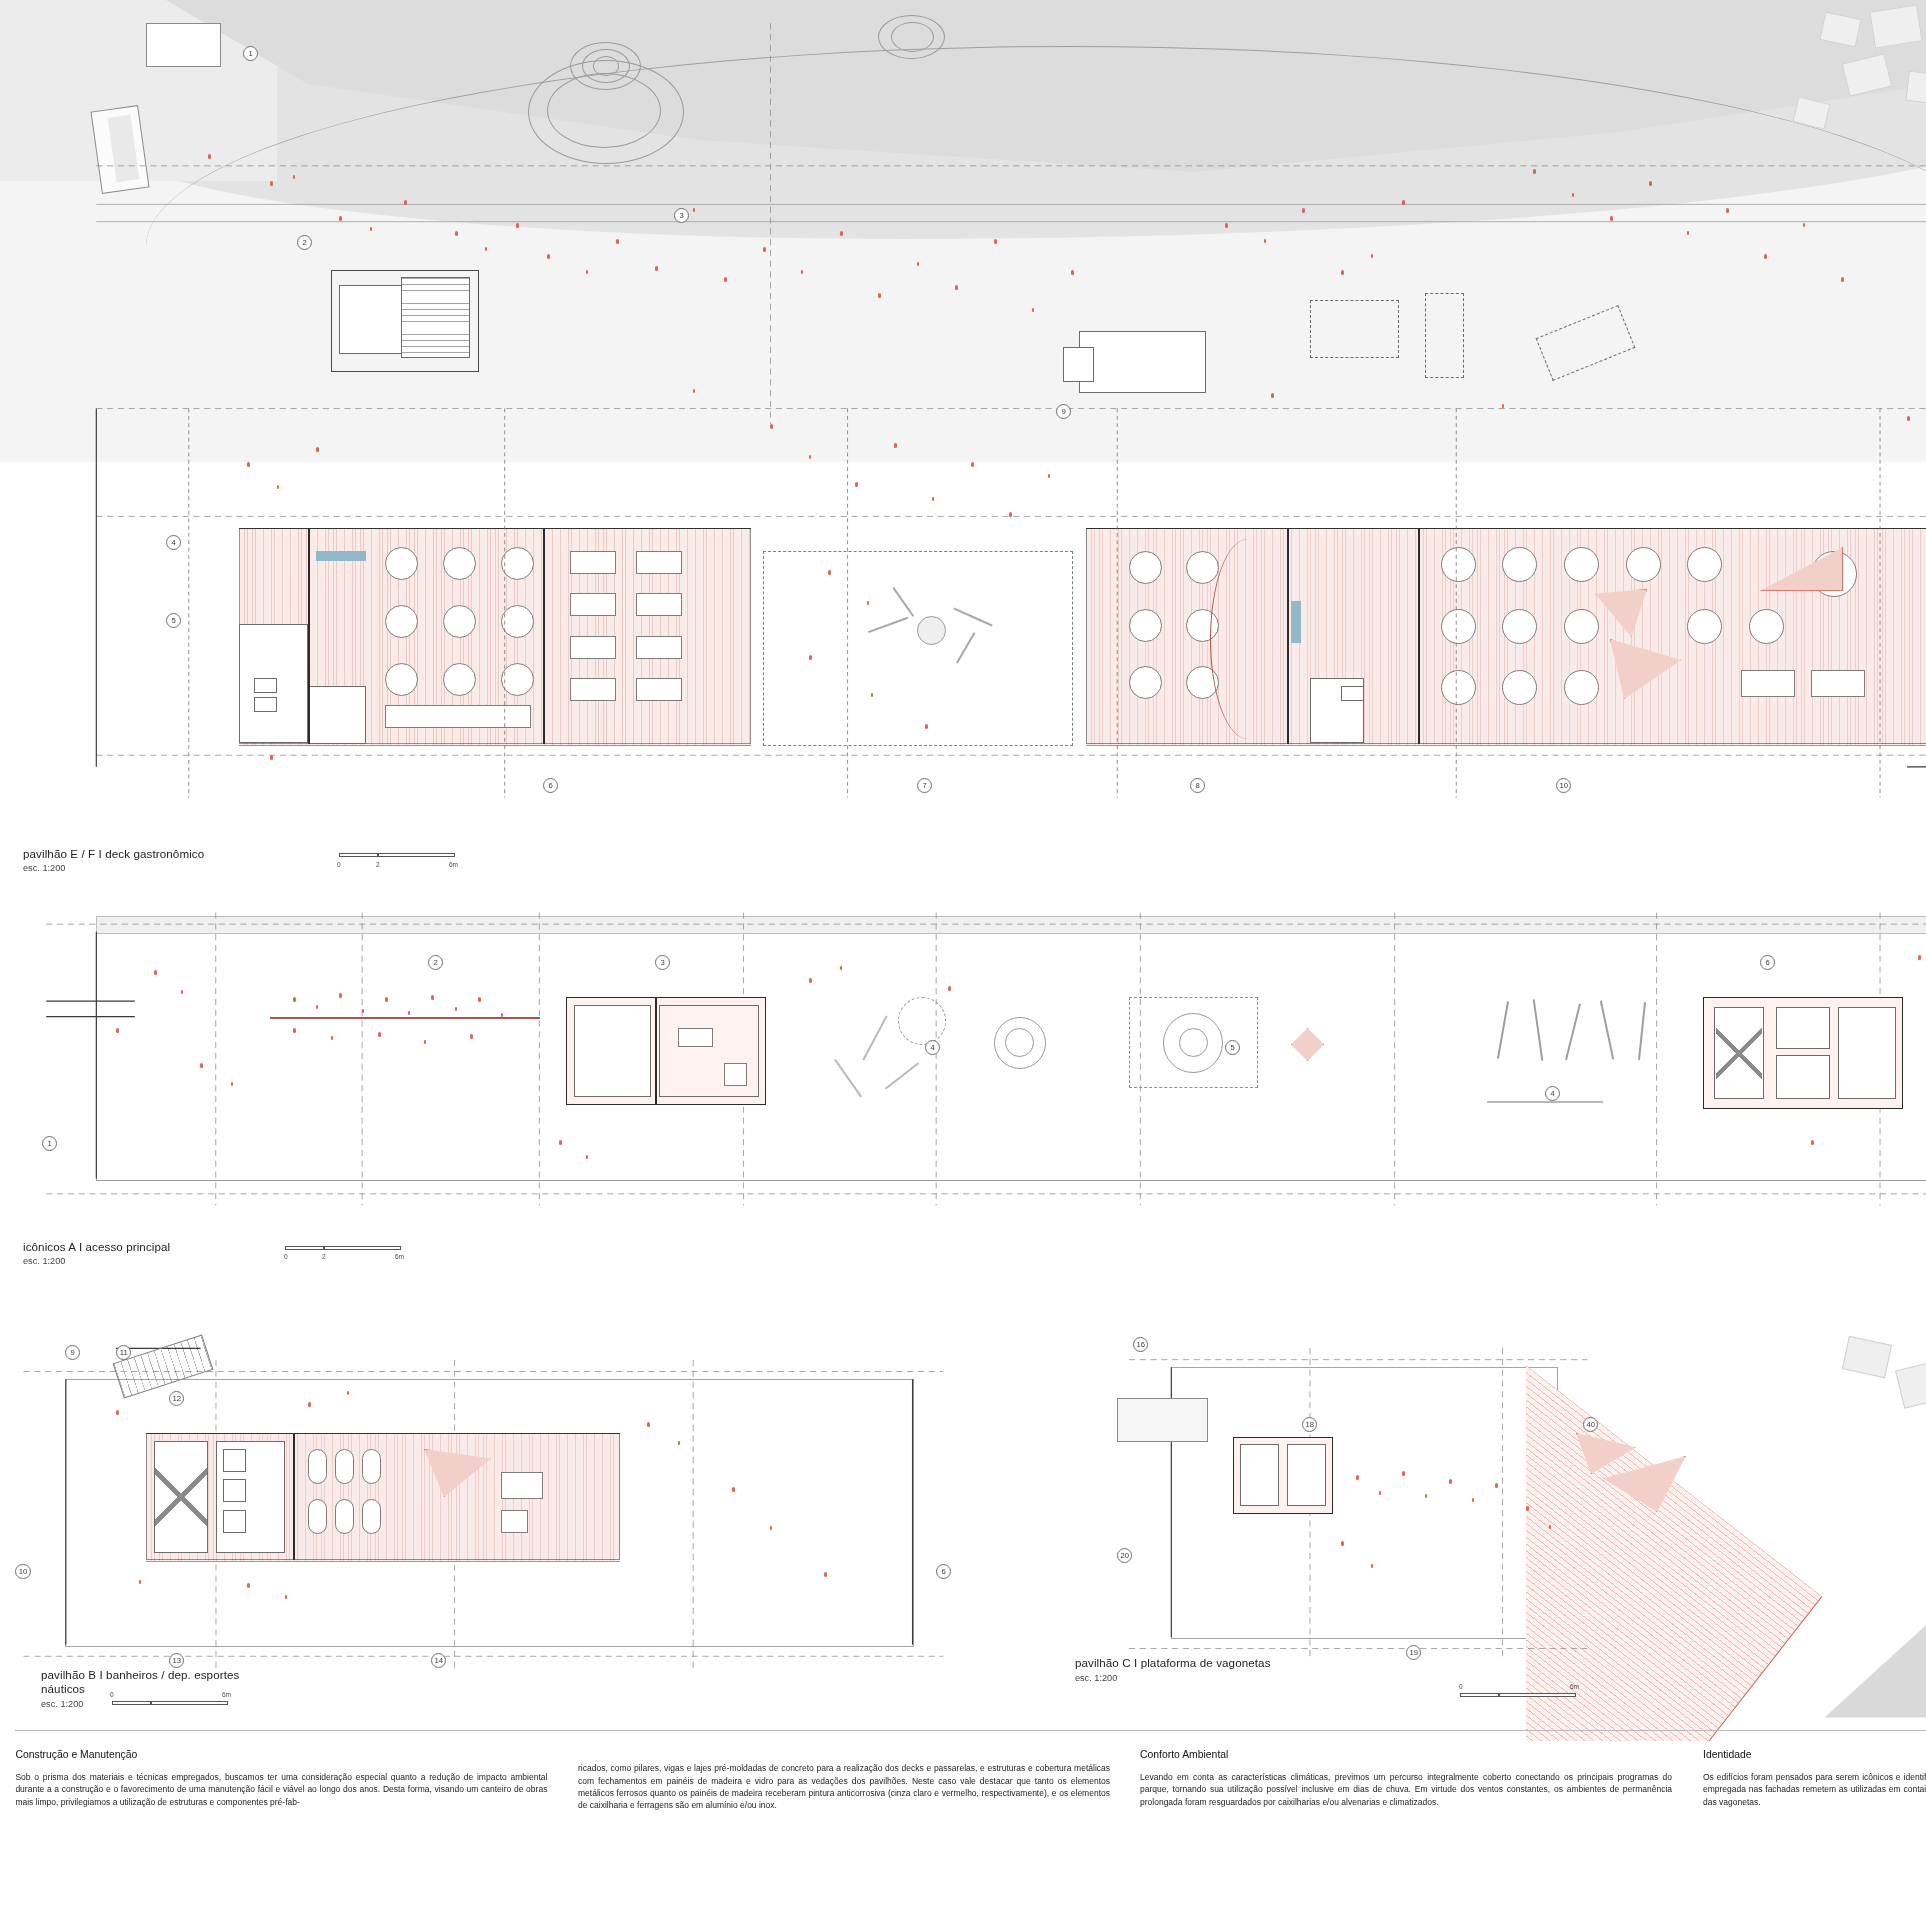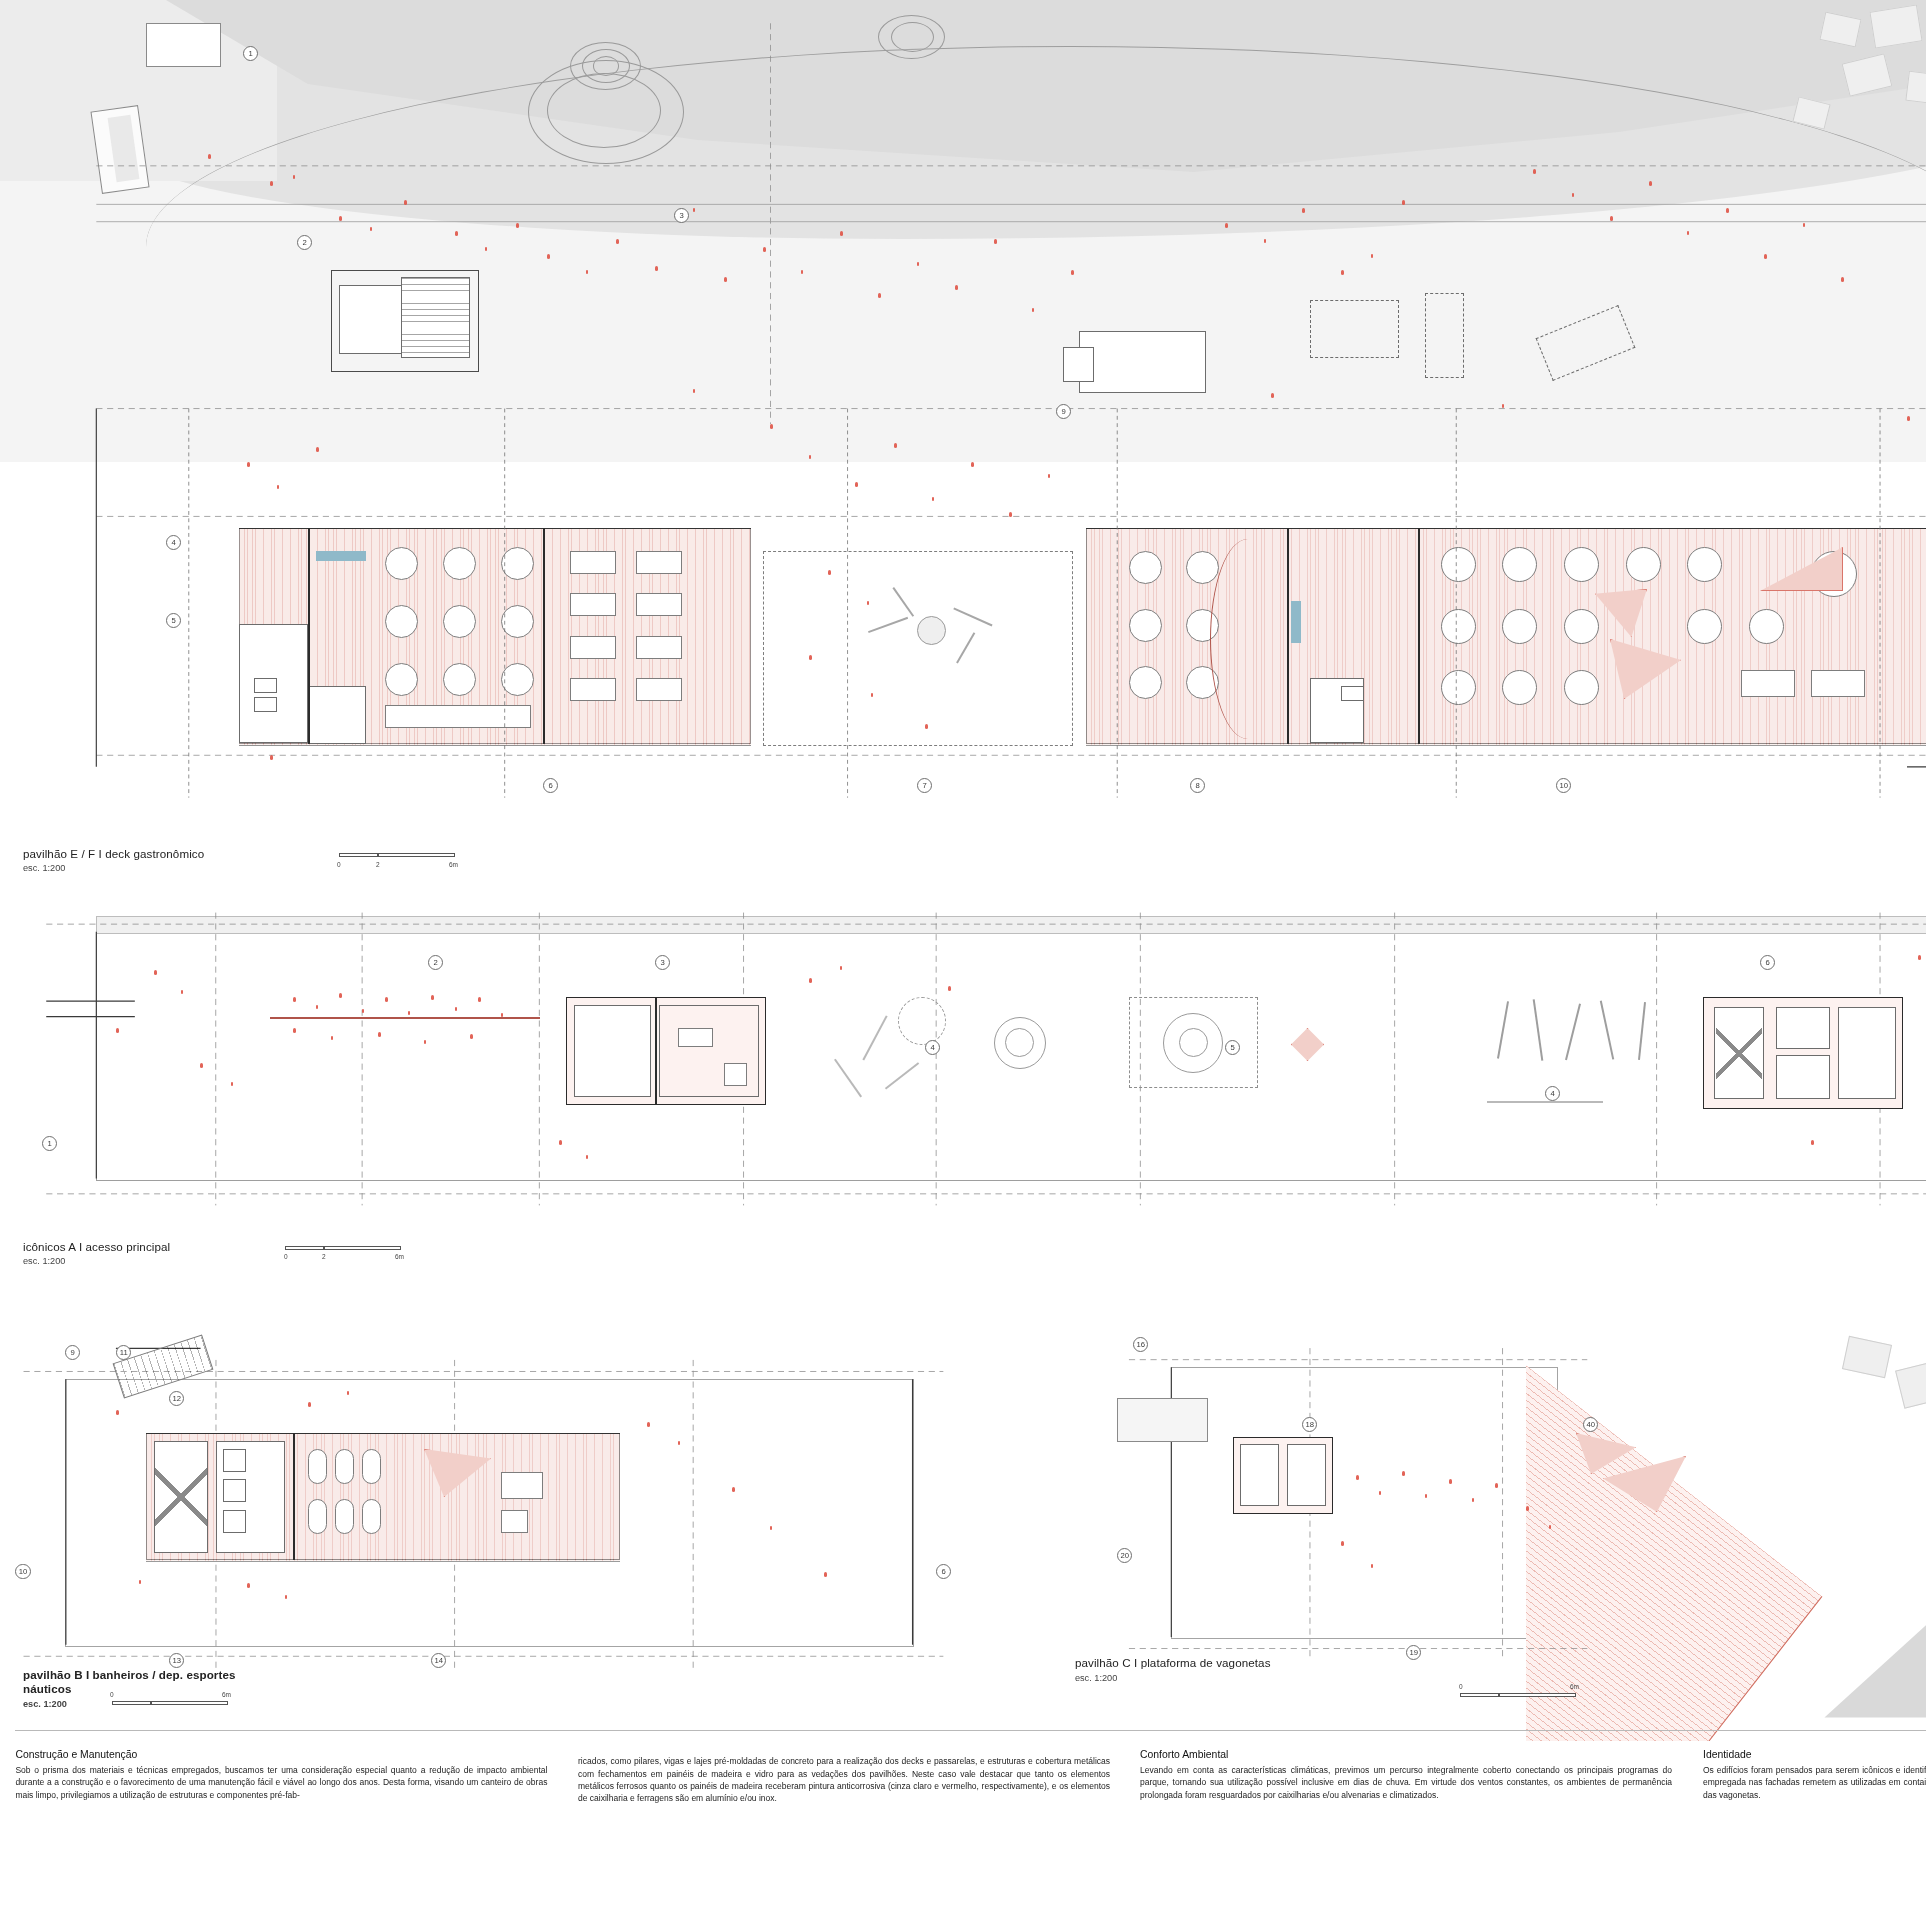--- a/index.html
+++ b/index.html
@@ -54,21 +54,21 @@
   .redshape { position:absolute; background:#f2cfc9; border:0.4px solid #d9756a; }
   .rock { position:absolute; background:#efefef; border:0.4px solid #cfcfcf; }
 
   
   .scalebar { position:absolute; height:3.9px; }
   .scalebar i { position:absolute; top:0; height:3.9px; box-sizing:border-box; border:0.4px solid #555; }
   .scalelab { position:absolute; font-size:6.5px; color:#444; }
 
   
   .txtcol { position:absolute; top:1749px; width:532px; }
-  .txtcol h4 { margin:0 0 4px 0; font-size:10.4px; font-weight:400; color:#111; }
+  .txtcol h4 { margin:0 0 11px 0; font-size:10.4px; font-weight:400; color:#111; }
   .txtcol p { margin:0; font-size:8.5px; line-height:1.45; color:#222; text-align:justify; }
 </style>
 </head>
 <body>
 
 <div class="sheet">
 
   <div class="panel" style="left:0;top:0;width:2273px;height:898px;">
 
     <div style="position:absolute;left:0;top:0;width:2273px;height:462px;background:#f4f4f4;"></div>
@@ -473,21 +473,21 @@
     <div class="person s" style="left:347px;top:58px;"></div>
 
     <div class="tag" style="left:65px;top:11.6px;">9</div>
     <div class="tag" style="left:116px;top:11.6px;">11</div>
     <div class="tag" style="left:169px;top:58px;">12</div>
     <div class="tag" style="left:15.4px;top:231px;">10</div>
     <div class="tag" style="left:936px;top:231px;">6</div>
     <div class="tag" style="left:169px;top:320px;">13</div>
     <div class="tag" style="left:431px;top:320px;">14</div>
 
-    <div style="position:absolute;left:23px;top:335px;width:216px;font-weight:bold;">
+    <div style="position:absolute;left:41px;top:335px;width:216px;">
       <div class="cap-title" style="line-height:1.25;">pavilhão B I banheiros / dep. esportes náuticos</div>
       <div class="cap-sub" style="margin-top:2.3px;">esc. 1:200</div>
     </div>
     <div class="scalebar" style="left:112px;top:368px;width:116px;">
       <i style="left:0;width:39px;background:#fff;"></i>
       <i style="left:39px;width:77px;background:#fff;"></i>
     </div>
     <span class="scalelab" style="left:110px;top:358px;">0</span>
     <span class="scalelab" style="left:222px;top:358px;">6m</span>
   </div>

